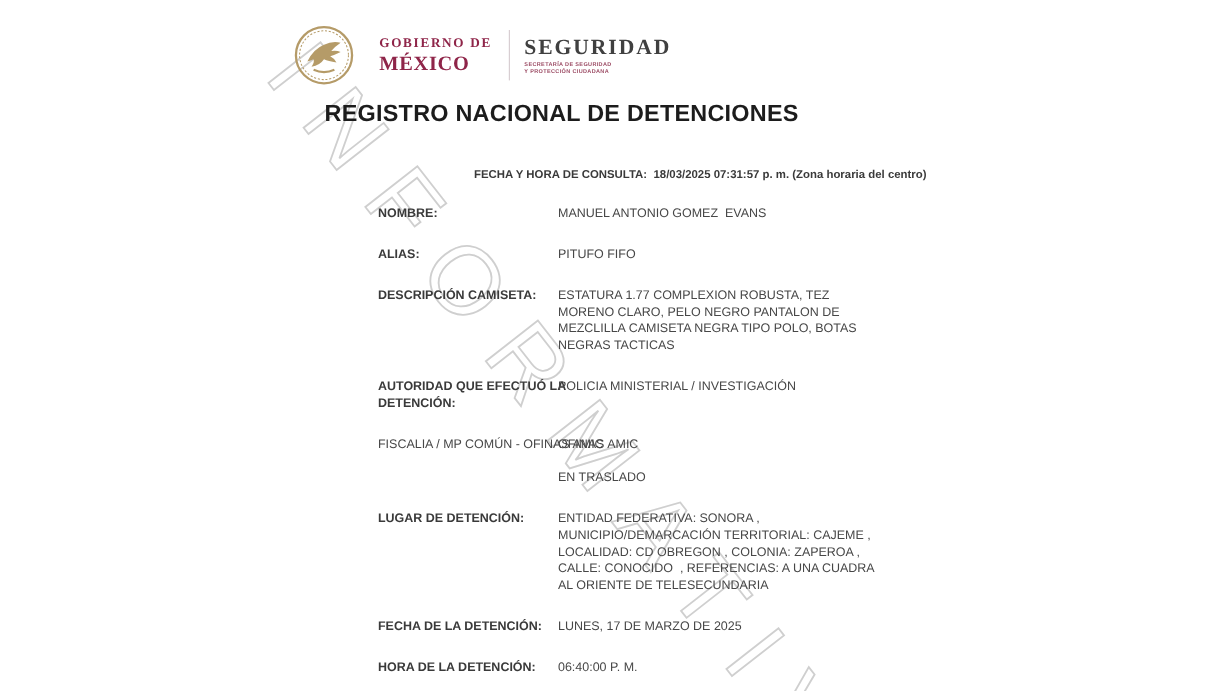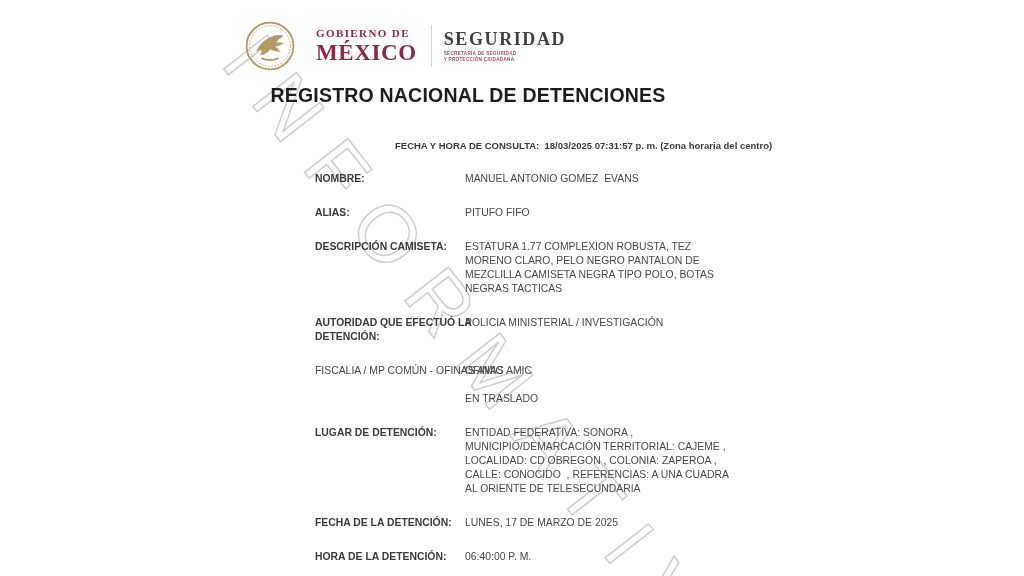--- a/index.html
+++ b/index.html
@@ -45,21 +45,21 @@
   }
   .seal { width: 52px; height: 52px; flex: 0 0 auto; }
   .gob-text {
     margin-left: 20px;
     font-family: "Liberation Serif", serif;
     font-weight: 700;
     color: #8f2549;
     line-height: 1;
   }
   .gob-line1 { font-size: 11px; letter-spacing: 1.4px; display: block; }
-  .gob-line2 { font-size: 23px; letter-spacing: 0.6px; display: block; margin-top: 2px; }
+  .gob-line2 { font-size: 17px; letter-spacing: 0.6px; display: block; margin-top: 2px; }
   .logo-divider {
     width: 1px; height: 42px;
     background: #d8ced2;
     margin: 0 12px 0 14px;
   }
   .seg-block { line-height: 1; }
   .seg-title {
     font-family: "Liberation Serif", serif;
     font-weight: 700;
     font-size: 18px;

